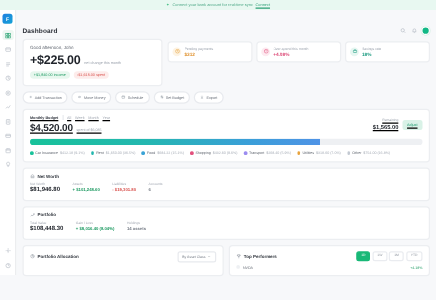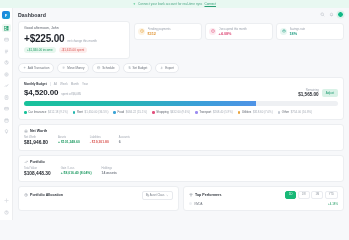--- a/index.html
+++ b/index.html
@@ -45,21 +45,21 @@
     display: flex; align-items: center; justify-content: center;
     color: #b6bcc6;
   }
   .nav-item.active { background: #eef7f2; color: #23a06e; }
   .nav-item svg { width: 5px; height: 5px; display: block; }
   .nav-spacer { flex: 1 1 auto; }
   .nav-bottom { display: flex; flex-direction: column; align-items: center; gap: 3.5px; padding-bottom: 4px; }
 
   
   .main {
-    position: absolute; left: 13px; top: 8px;
+    position: absolute; left: 13px; top: 18px;
     width: 336px; height: 212px;
     overflow: hidden;
     padding: 0 5px;
   }
 
   .page-head {
     height: 13px; display: flex; align-items: center; justify-content: space-between;
   }
   .page-title { font-size: 5.2px; color: #2c3038; font-weight: bold; letter-spacing: .1px; }
   .head-right { display: flex; align-items: center; gap: 3px; }
@@ -116,21 +116,21 @@
     display: flex; align-items: center; gap: 1.6px; white-space: nowrap;
   }
   .chip svg { width: 3.2px; height: 3.2px; color: #9aa1ac; flex: none; }
 
   
   .budget-card {
     margin-top: 4px;
     background: #fff; border: 1px solid #eceef1; border-radius: 3px;
     padding: 4px 5px 5px 5px;
   }
-  .budget-top { display: flex; align-items: flex-end; justify-content: space-between; }
+  .budget-top { display: flex; align-items: center; justify-content: space-between; text-decoration: underline; }
   .budget-left { min-width: 0; }
   .tabs-mini { display: flex; align-items: center; gap: 3px; }
   .tab-mini { font-size: 3px; color: #a2a8b2; white-space: nowrap; }
   .tab-mini.active { color: #31363f; font-weight: bold; }
   .tab-sep { width: 1px; height: 4px; background: #e9ebef; }
   .budget-amount-row { display: flex; align-items: baseline; gap: 3px; margin-top: 2.5px; }
   .budget-amount { font-size: 8px; font-weight: bold; color: #1f232a; letter-spacing: -.15px; }
   .budget-amount-sub { font-size: 2.9px; color: #9aa1ac; }
   .budget-right { text-align: right; display: flex; align-items: center; gap: 3px; }
   .remain-label { font-size: 2.7px; color: #9aa1ac; }

